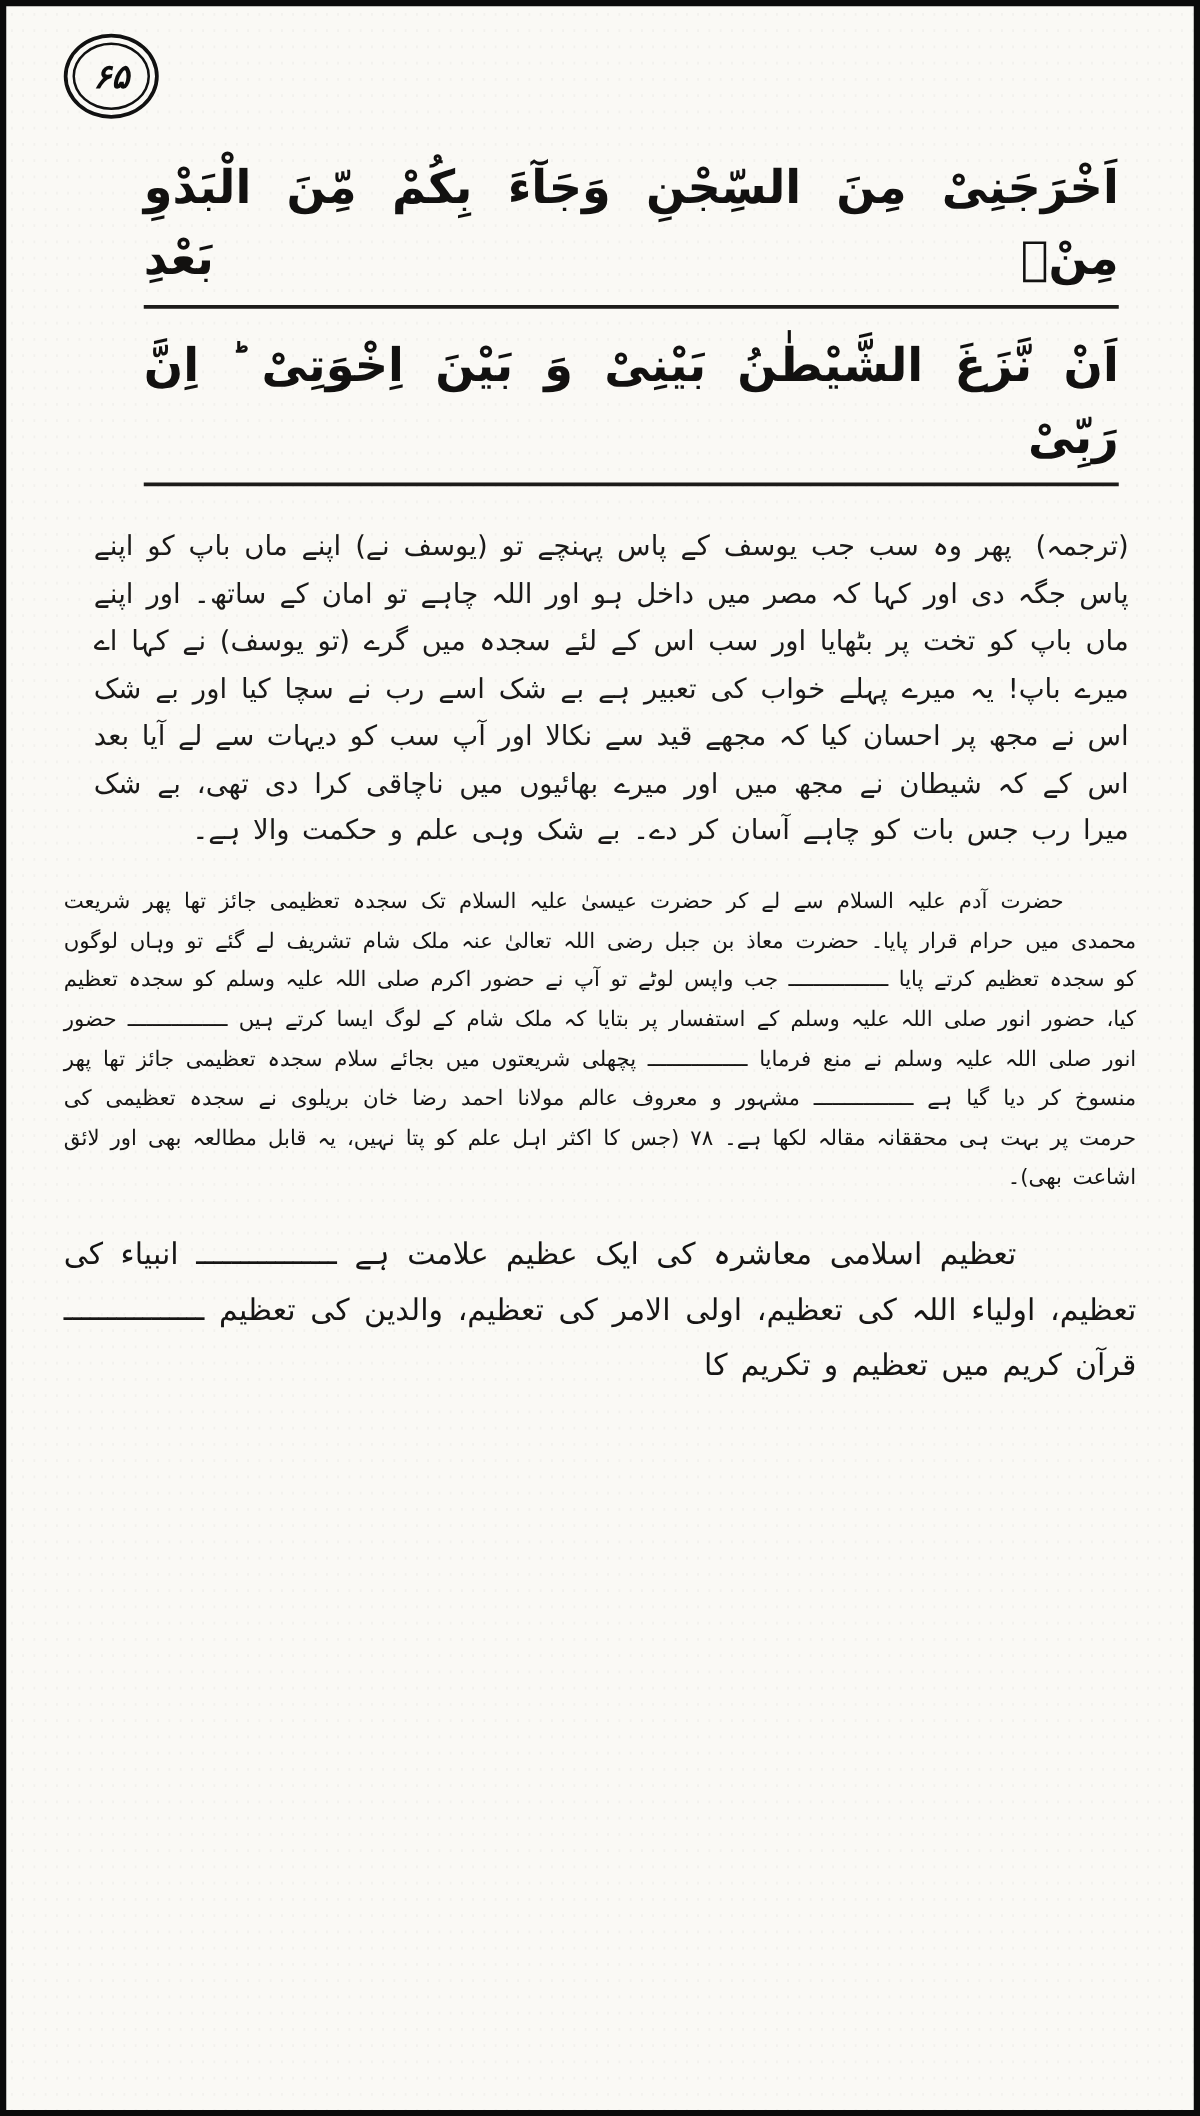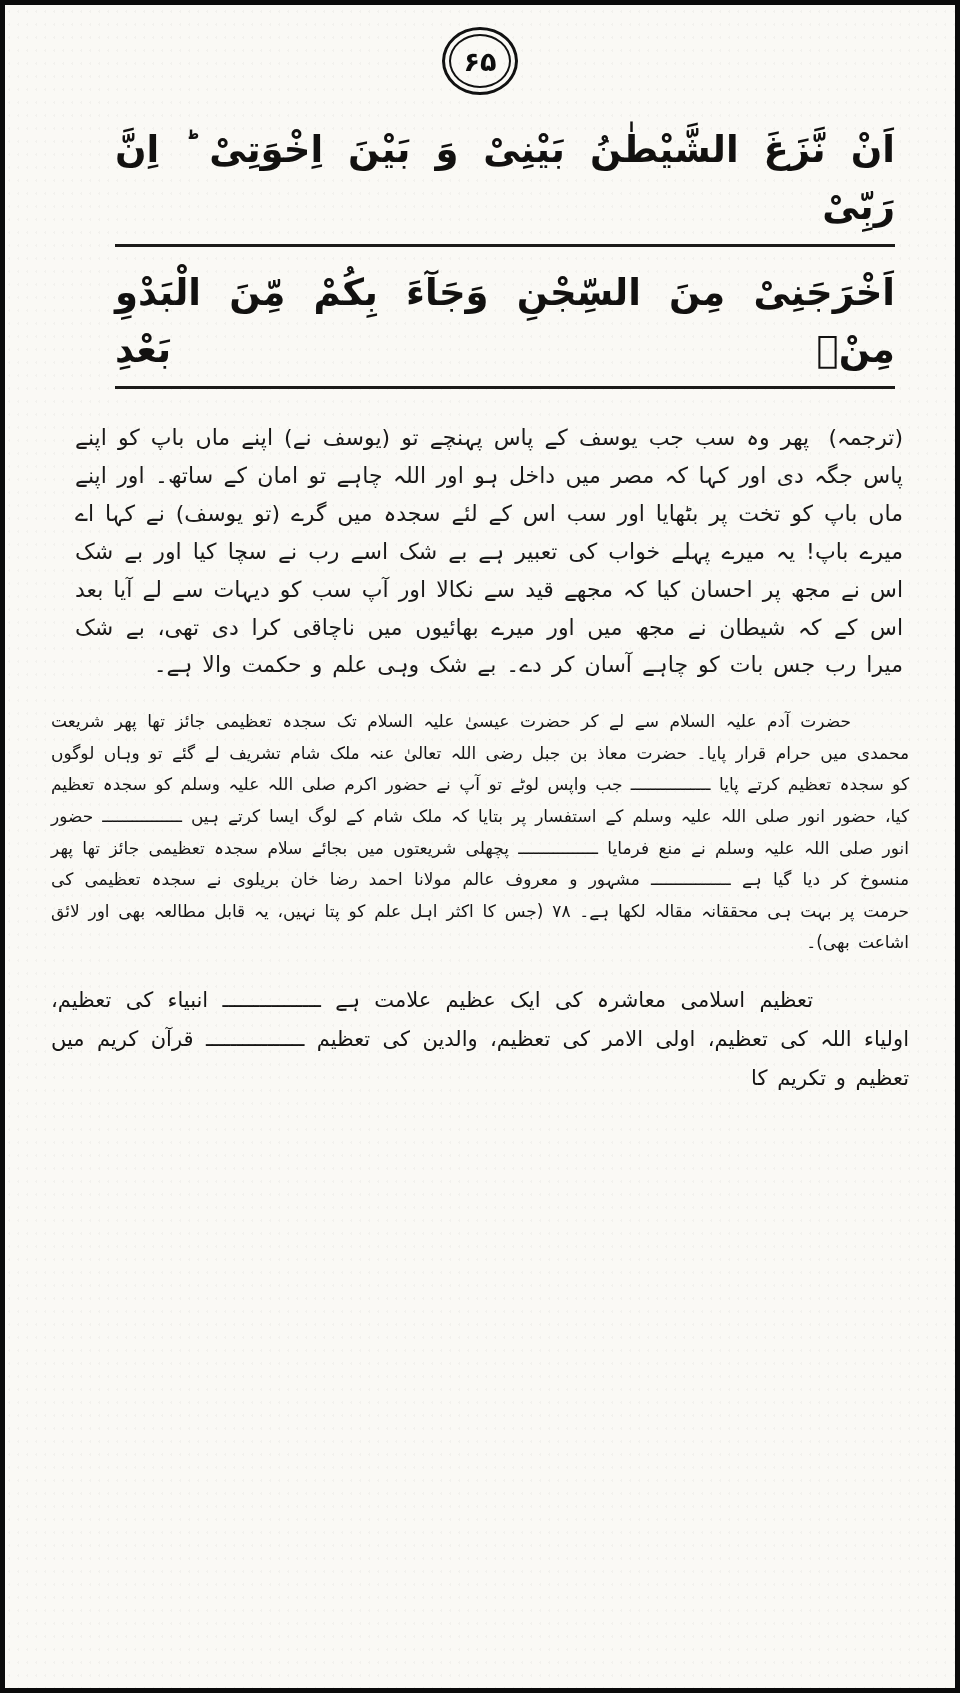--- a/index.html
+++ b/index.html
@@ -15,21 +15,21 @@
     background-color:#faf9f5;
     background-image:radial-gradient(rgba(0,0,0,0.03) 1px, transparent 1px);
     background-size:9px 13px;
     color:#161514;
     direction:rtl;
     padding:22px 46px 26px 46px;
     overflow:hidden;
   }
   
   .badge-wrap{
-    display:flex;justify-content:center;margin-bottom:26px;
+    display:flex;justify-content:flex-end;margin-bottom:26px;font-style:italic;
   }
   .circle-outer{
     width:70px;height:62px;border:3px solid #111;border-radius:50%;
     display:flex;align-items:center;justify-content:center;
   }
   .circle-inner{
     width:58px;height:50px;border:2px solid #111;border-radius:50%;
     display:flex;align-items:center;justify-content:center;
   }
   .circle-inner span{
@@ -67,21 +67,21 @@
     font-size:17px;
     line-height:1.86;
     text-align:justify;
     text-indent:58px;
     word-spacing:3px;
     color:#161514;
   }
   
   .closing{
     margin:22px 0 0 0;
-    font-size:21px;
+    font-size:24px;
     line-height:1.86;
     text-align:justify;
     text-indent:96px;
     word-spacing:3px;
     color:#161514;
   }
 </style>
 </head>
 <body>
 
@@ -89,22 +89,22 @@
 
   <div class="badge-wrap">
     <div class="circle-outer">
       <div class="circle-inner">
         <span>۶۵</span>
       </div>
     </div>
   </div>
 
   <div class="verse">
+    <div class="verse-line">اَخْرَجَنِیْ مِنَ السِّجْنِ وَجَآءَ بِکُمْ مِّنَ الْبَدْوِ مِنْۢ بَعْدِ</div>
     <div class="verse-line">اَنْ نَّزَغَ الشَّیْطٰنُ بَیْنِیْ وَ بَیْنَ اِخْوَتِیْ ؕ اِنَّ رَبِّیْ</div>
-    <div class="verse-line">اَخْرَجَنِیْ مِنَ السِّجْنِ وَجَآءَ بِکُمْ مِّنَ الْبَدْوِ مِنْۢ بَعْدِ</div>
   </div>
 
   <p class="translation">
     <span class="tr-label">(ترجمہ)</span>
     <span>پھر وہ سب جب یوسف کے پاس پہنچے تو (یوسف نے) اپنے ماں باپ کو اپنے پاس جگہ دی اور کہا کہ مصر میں داخل ہو اور اللہ چاہے تو امان کے ساتھ۔ اور اپنے ماں باپ کو تخت پر بٹھایا اور سب اس کے لئے سجدہ میں گرے (تو یوسف) نے کہا اے میرے باپ! یہ میرے پہلے خواب کی تعبیر ہے بے شک اسے رب نے سچا کیا اور بے شک اس نے مجھ پر احسان کیا کہ مجھے قید سے نکالا اور آپ سب کو دیہات سے لے آیا بعد اس کے کہ شیطان نے مجھ میں اور میرے بھائیوں میں ناچاقی کرا دی تھی، بے شک میرا رب جس بات کو چاہے آسان کر دے۔ بے شک وہی علم و حکمت والا ہے۔</span>
   </p>
 
   <p class="commentary">حضرت آدم علیہ السلام سے لے کر حضرت عیسیٰ علیہ السلام تک سجدہ تعظیمی جائز تھا پھر شریعت محمدی میں حرام قرار پایا۔ حضرت معاذ بن جبل رضی اللہ تعالیٰ عنہ ملک شام تشریف لے گئے تو وہاں لوگوں کو سجدہ تعظیم کرتے پایا ــــــــــــــــ جب واپس لوٹے تو آپ نے حضور اکرم صلی اللہ علیہ وسلم کو سجدہ تعظیم کیا، حضور انور صلی اللہ علیہ وسلم کے استفسار پر بتایا کہ ملک شام کے لوگ ایسا کرتے ہیں ــــــــــــــــ حضور انور صلی اللہ علیہ وسلم نے منع فرمایا ــــــــــــــــ پچھلی شریعتوں میں بجائے سلام سجدہ تعظیمی جائز تھا پھر منسوخ کر دیا گیا ہے ــــــــــــــــ مشہور و معروف عالم مولانا احمد رضا خان بریلوی نے سجدہ تعظیمی کی حرمت پر بہت ہی محققانہ مقالہ لکھا ہے۔ ۷۸ (جس کا اکثر اہل علم کو پتا نہیں، یہ قابل مطالعہ بھی اور لائق اشاعت بھی)۔</p>
 
   <p class="closing">تعظیم اسلامی معاشرہ کی ایک عظیم علامت ہے ــــــــــــــــ انبیاء کی تعظیم، اولیاء اللہ کی تعظیم، اولی الامر کی تعظیم، والدین کی تعظیم ــــــــــــــــ قرآن کریم میں تعظیم و تکریم کا</p>

